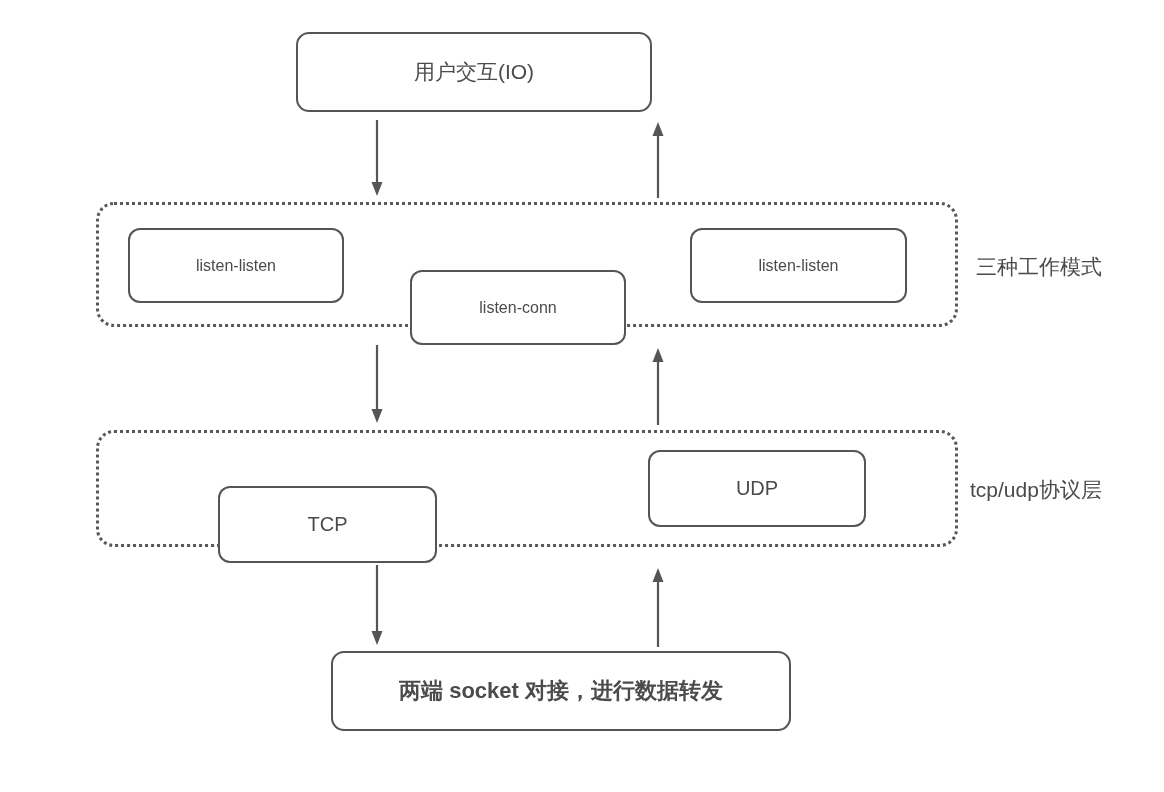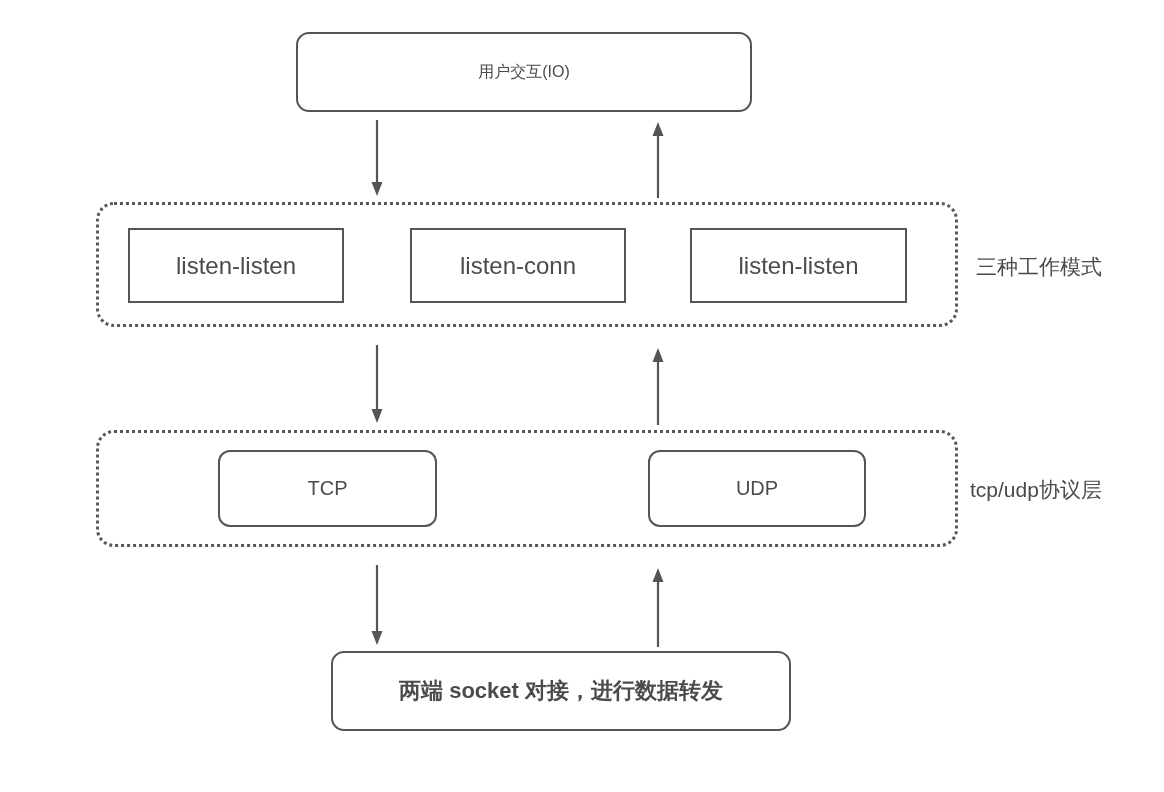--- a/index.html
+++ b/index.html
@@ -26,27 +26,27 @@
     border: 2.5px solid #555557;
     border-radius: 13px;
     background: #ffffff;
     display: flex;
     align-items: center;
     justify-content: center;
     text-align: center;
     color: #4b4b4d;
     line-height: 1.25;
   }
-  .node.io        { left:296px; top:32px;  width:456px; height:80px;  font-size:16px; }
-  .node.mode      { top:228px;  height:75px; font-size:24px; border-radius:0; }
+  .node.io        { left:296px; top:32px;  width:356px; height:80px;  font-size:21px; }
+  .node.mode      { top:228px;  height:75px; font-size:16px; border-radius:12px; }
   .node.mode.m1   { left:128px; width:216px; }
-  .node.mode.m2   { left:410px; width:216px; }
+  .node.mode.m2   { left:410px; width:216px;margin-top:42px; }
   .node.mode.m3   { left:690px; width:217px; }
   .node.proto     { top:450px;  height:77px; font-size:20px; border-radius:12px; }
-  .node.proto.tcp { left:218px; width:219px; }
+  .node.proto.tcp { left:218px; width:219px;margin-top:36px; }
   .node.proto.udp { left:648px; width:218px; }
   .node.socket    { left:296px; top:651px; width:460px; height:80px; font-size:22px; font-weight:bold;margin-left:35px; }
 
   
   .group {
     position: absolute;
     box-sizing: border-box;
     border: 3px dotted #58585a;
     border-radius: 18px;
     background: transparent;

